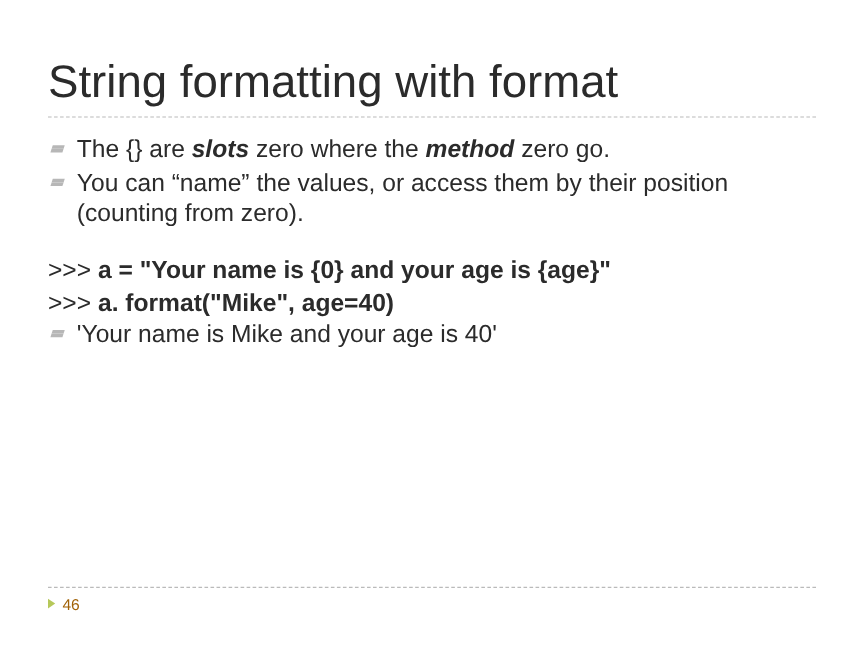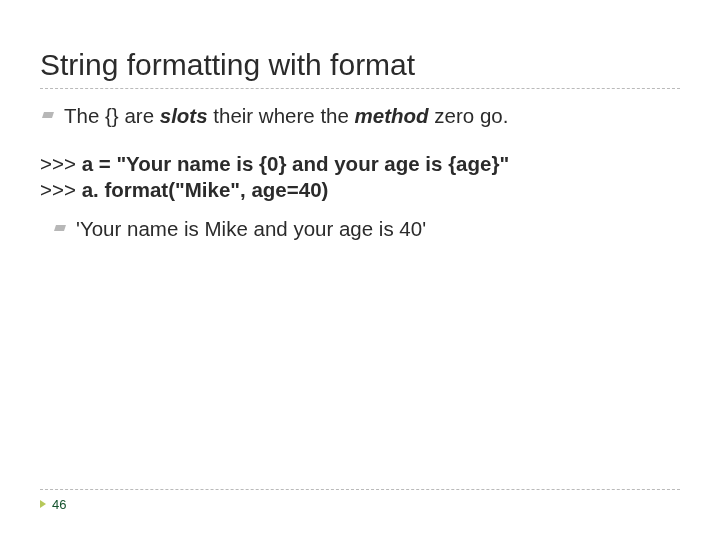--- a/index.html
+++ b/index.html
@@ -13,21 +13,21 @@
     overflow: hidden;
   }
   .slide {
     position: relative;
     width: 720px;
     height: 540px;
     box-sizing: border-box;
     padding: 48px 40px 40px 40px;
   }
   .title {
-    font-size: 30px;
+    font-size: 38px;
     font-weight: 400;
     color: #2b2b2b;
     margin: 0 0 6px 0;
     font-family: Arial, Helvetica, sans-serif;
   }
   .title-rule {
     border: none;
     border-top: 1px dashed #bababa;
     margin: 0 0 14px 0;
   }
@@ -75,21 +75,21 @@
   .code-line {
     font-family: Arial, Helvetica, sans-serif;
     margin: 0;
   }
   .code-line span.prompt { font-weight: 400; }
   .code-line span.code  { font-weight: 700; }
 
   .out-list {
     list-style: none;
     padding: 0;
-    margin: 12px;
+    margin: 0;
   }
   .out-list li {
     position: relative;
     padding-left: 24px;
     font-family: Arial, Helvetica, sans-serif;
   }
   .out-list li::before {
     content: "";
     position: absolute;
     left: 3px;
@@ -108,21 +108,21 @@
     bottom: 28px;
     right: 40px;
   }
   .footer-rule {
     border: none;
     border-top: 1px dashed #bababa;
     margin: 0 0 4px 0;
   }
   .page-num {
     font-size: 13px;
-    color: #14532d;
+    color: #a16207;
     display: inline-flex;
     align-items: center;
     gap: 6px;
   }
   .page-num::before {
     content: "";
     display: inline-block;
     width: 0; height: 0;
     border-top: 4px solid transparent;
     border-bottom: 4px solid transparent;
@@ -135,22 +135,23 @@
 <div class="slide">
 
   <h1 class="title">String formatting with format</h1>
   <hr class="title-rule">
 
   <div class="body">
 
 
     <ul class="bullets">
       <li>
-        <span>The {} are </span><span class="b">slots</span><span> their where the </span><span class="b">method</span><span> zero go.</span>
+        <span>The {} are </span><span class="b">slots</span><span> zero where the </span><span class="b">method</span><span> zero go.</span>
       </li>
+      <li>You can “name” the values, or access them by their position (counting from zero).</li>
     </ul>
 
     <div class="code-block">
       <p class="code-line">
         <span class="prompt">&gt;&gt;&gt; </span><span class="code">a = "Your name is {0} and your age is {age}"</span>
       </p>
       <p class="code-line">
         <span class="prompt">&gt;&gt;&gt; </span><span class="code">a. format("Mike", age=40)</span>
       </p>
       <ul class="out-list">

